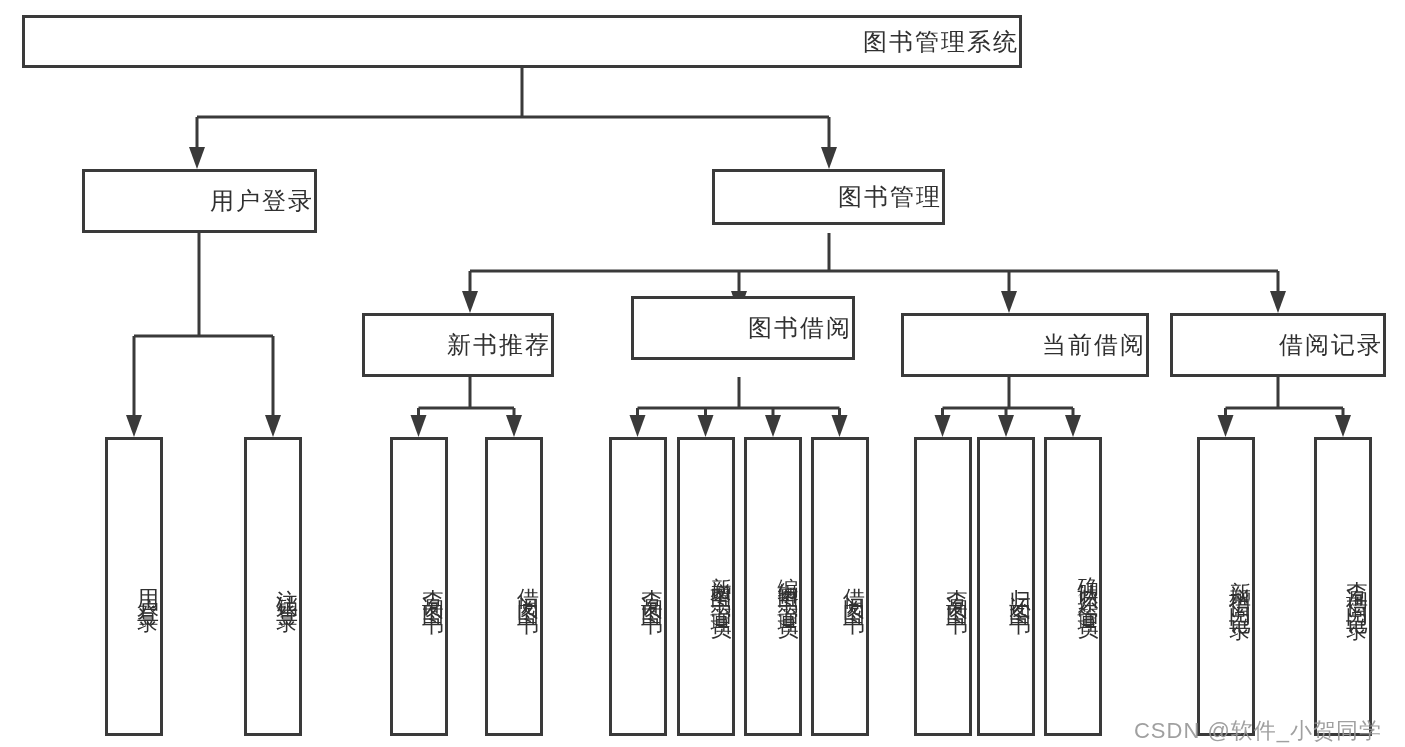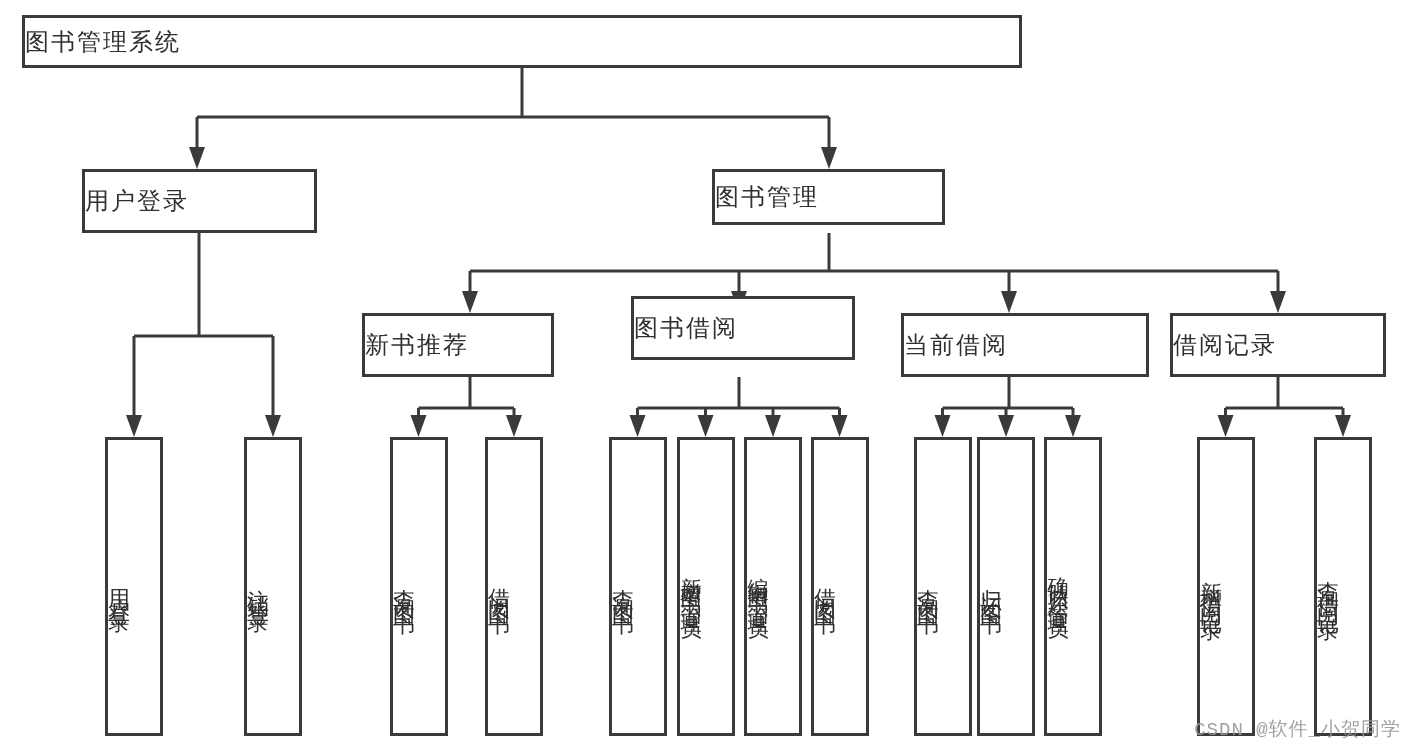--- a/index.html
+++ b/index.html
@@ -12,21 +12,21 @@
     overflow: hidden;
   }
   #wires { position: absolute; inset: 0; }
   .node {
     position: absolute;
     box-sizing: border-box;
     border: 3px solid var(--line, #3a3a3a);
     background: #fff;
     display: flex;
     align-items: center;
-    justify-content: flex-start;
+    justify-content: flex-end;
     color: var(--text, #303030);
   }
   .hnode span {
     font-size: 24px;
     letter-spacing: 2px;
     white-space: nowrap;
   }
   .root-node { border-width: 3px; }
   .vnode { width: 58px; height: 299px; top: 437px; }
   .vnode span {
@@ -34,27 +34,26 @@
     text-orientation: mixed;
     font-size: 22px;
     letter-spacing: 8px;
     line-height: 1.05;
     white-space: nowrap;
   }
   .vnode.long span { letter-spacing: 6px; font-size: 21px; }
   #watermark {
     position: absolute;
     top: 716px;
-    right: 4px;
-    font-size: 19px;
+    right: 23px;
+    font-size: 22px;
     letter-spacing: 1px;
     color: var(--wm, #989898);
     opacity: 0.92;
     white-space: nowrap;
-    font-family: Liberation Mono, monospace;
   }
 </style>
 </head>
 <body>
 
 <div id="stage">
 
   <svg id="wires" width="1405" height="747" viewBox="0 0 1405 747" xmlns="http://www.w3.org/2000/svg">
     <g stroke="#3a3a3a" stroke-width="3" fill="none">
       <path d="M522 68 V117 M197 117 H829 M197 117 V148 M829 117 V148"></path>

